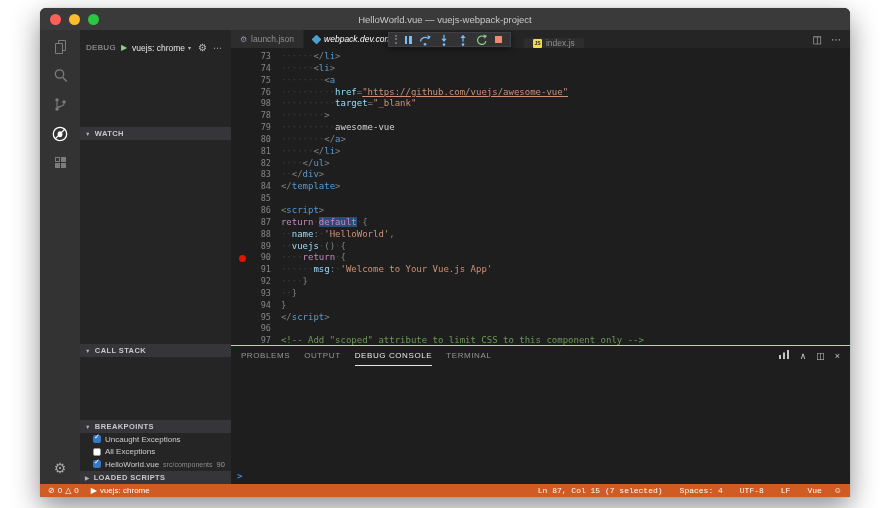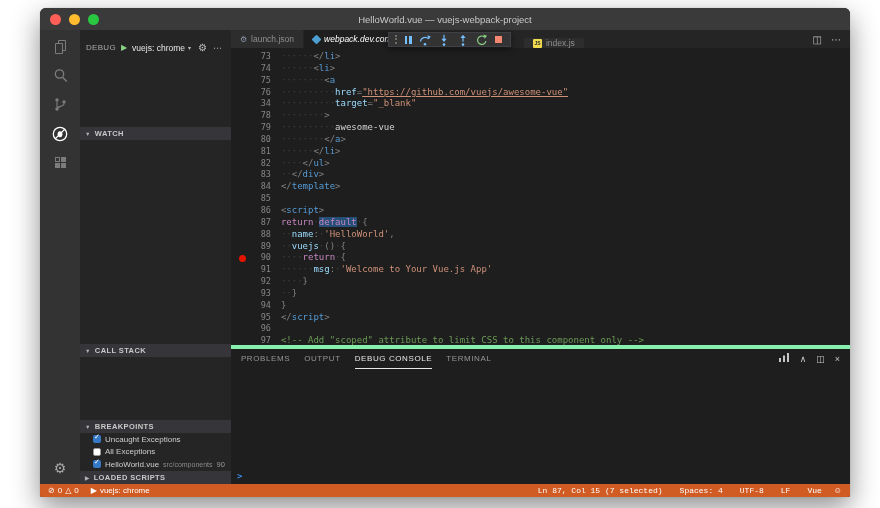--- a/index.html
+++ b/index.html
@@ -84,21 +84,21 @@
   .tk.tag{ color:#569cd6;}
   .tk.attr{ color:#9cdcfe;}
   .tk.str{ color:#ce9178;}
   .tk.link{ color:#ce9178; text-decoration:underline;}
   .tk.kw{ color:#c586c0;}
   .tk.prop{ color:#9cdcfe;}
   .tk.txt{ color:#d4d4d4;}
   .tk.cmt{ color:#6a9955;}
   .tk.sel{ background:#264f78;}
   
-  .panel{ flex:0 0 139px; background:#1e1e1e; border-top:4px solid #86efac; display:flex; flex-direction:column;}
+  .panel{ flex:0 0 139px; background:#1e1e1e; border-top:1px solid #86efac; display:flex; flex-direction:column;}
   .panel-header{ flex:0 0 20px; display:flex; align-items:stretch; padding:0 10px;}
   .ptabs{ display:flex; gap:14px; align-items:stretch;}
   .ptab{ font-size:8px; letter-spacing:.6px; color:#969696; display:flex; align-items:center;
          border-bottom:1px solid transparent; cursor:pointer;}
   .ptab.active{ color:#e7e7e7; border-bottom-color:#e7e7e7;}
   .panel-right{ margin-left:auto; display:flex; align-items:center; gap:10px; color:#c5c5c5; font-size:9px;}
   .panel-right > *{ cursor:pointer;}
   .panel-body{ flex:1; position:relative;}
   .console-prompt{ position:absolute; left:6px; bottom:3px; color:#3b8eea; font-size:9px; font-weight:bold;
     font-family:"DejaVu Sans Mono", monospace; cursor:text;}
@@ -272,21 +272,21 @@
           <span class="stop-sq"></span>
         </div>
       </div>
 
       <div class="code-area">
         <div id="code-lines">
             <div class="cl"><div class="g">73</div><div class="ct"><span class="tk ws">······</span><span class="tk pu">&lt;/</span><span class="tk tag">li</span><span class="tk pu">&gt;</span></div></div>
             <div class="cl"><div class="g">74</div><div class="ct"><span class="tk ws">······</span><span class="tk pu">&lt;</span><span class="tk tag">li</span><span class="tk pu">&gt;</span></div></div>
             <div class="cl"><div class="g">75</div><div class="ct"><span class="tk ws">········</span><span class="tk pu">&lt;</span><span class="tk tag">a</span></div></div>
             <div class="cl"><div class="g">76</div><div class="ct"><span class="tk ws">··········</span><span class="tk attr">href</span><span class="tk pu">=</span><span class="tk link">"https://github.com/vuejs/awesome-vue"</span></div></div>
-            <div class="cl"><div class="g">34</div><div class="ct"><span class="tk ws">··········</span><span class="tk attr">target</span><span class="tk pu">=</span><span class="tk str">"_blank"</span></div></div>
+            <div class="cl"><div class="g">98</div><div class="ct"><span class="tk ws">··········</span><span class="tk attr">target</span><span class="tk pu">=</span><span class="tk str">"_blank"</span></div></div>
             <div class="cl"><div class="g">78</div><div class="ct"><span class="tk ws">········</span><span class="tk pu">&gt;</span></div></div>
             <div class="cl"><div class="g">79</div><div class="ct"><span class="tk ws">··········</span><span class="tk txt">awesome-vue</span></div></div>
             <div class="cl"><div class="g">80</div><div class="ct"><span class="tk ws">········</span><span class="tk pu">&lt;/</span><span class="tk tag">a</span><span class="tk pu">&gt;</span></div></div>
             <div class="cl"><div class="g">81</div><div class="ct"><span class="tk ws">······</span><span class="tk pu">&lt;/</span><span class="tk tag">li</span><span class="tk pu">&gt;</span></div></div>
             <div class="cl"><div class="g">82</div><div class="ct"><span class="tk ws">····</span><span class="tk pu">&lt;/</span><span class="tk tag">ul</span><span class="tk pu">&gt;</span></div></div>
             <div class="cl"><div class="g">83</div><div class="ct"><span class="tk ws">··</span><span class="tk pu">&lt;/</span><span class="tk tag">div</span><span class="tk pu">&gt;</span></div></div>
             <div class="cl"><div class="g">84</div><div class="ct"><span class="tk pu">&lt;/</span><span class="tk tag">template</span><span class="tk pu">&gt;</span></div></div>
             <div class="cl"><div class="g">85</div><div class="ct"></div></div>
             <div class="cl"><div class="g">86</div><div class="ct"><span class="tk pu">&lt;</span><span class="tk tag">script</span><span class="tk pu">&gt;</span></div></div>
             <div class="cl"><div class="g">87</div><div class="ct"><span class="tk kw">return</span><span class="tk ws">·</span><span class="tk kw sel">default</span><span class="tk ws">·</span><span class="tk pu">{</span></div></div>

